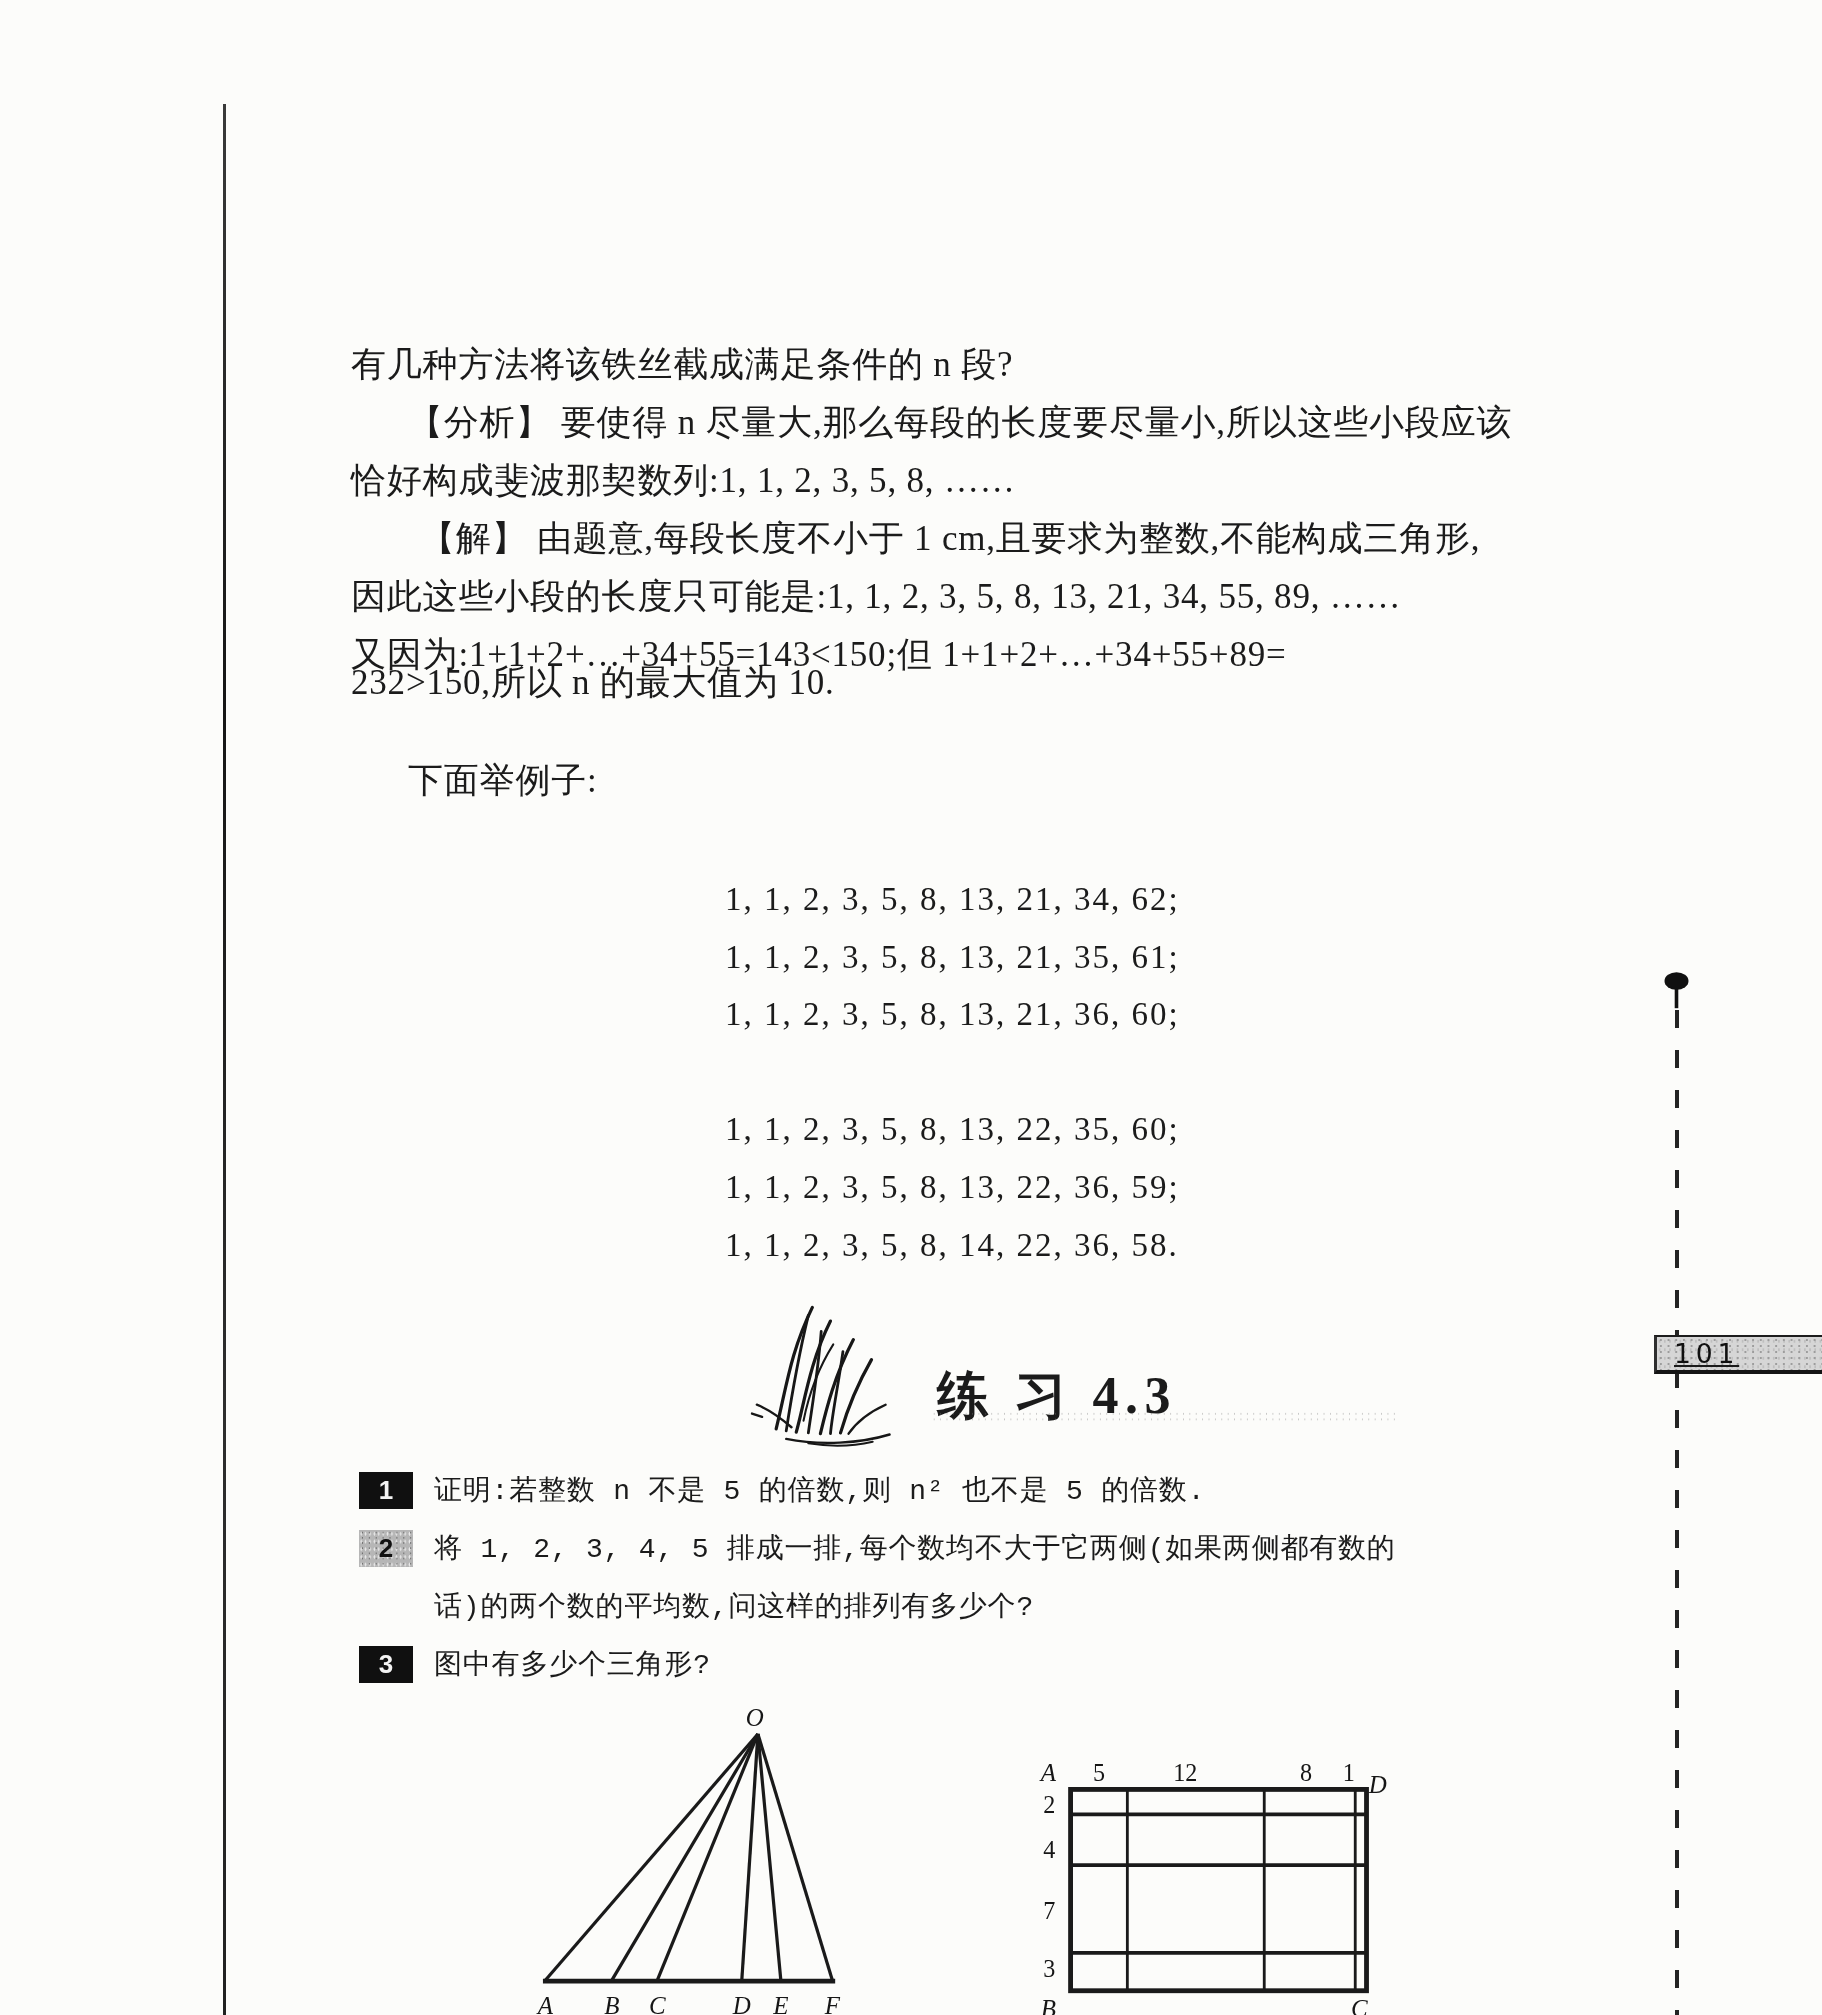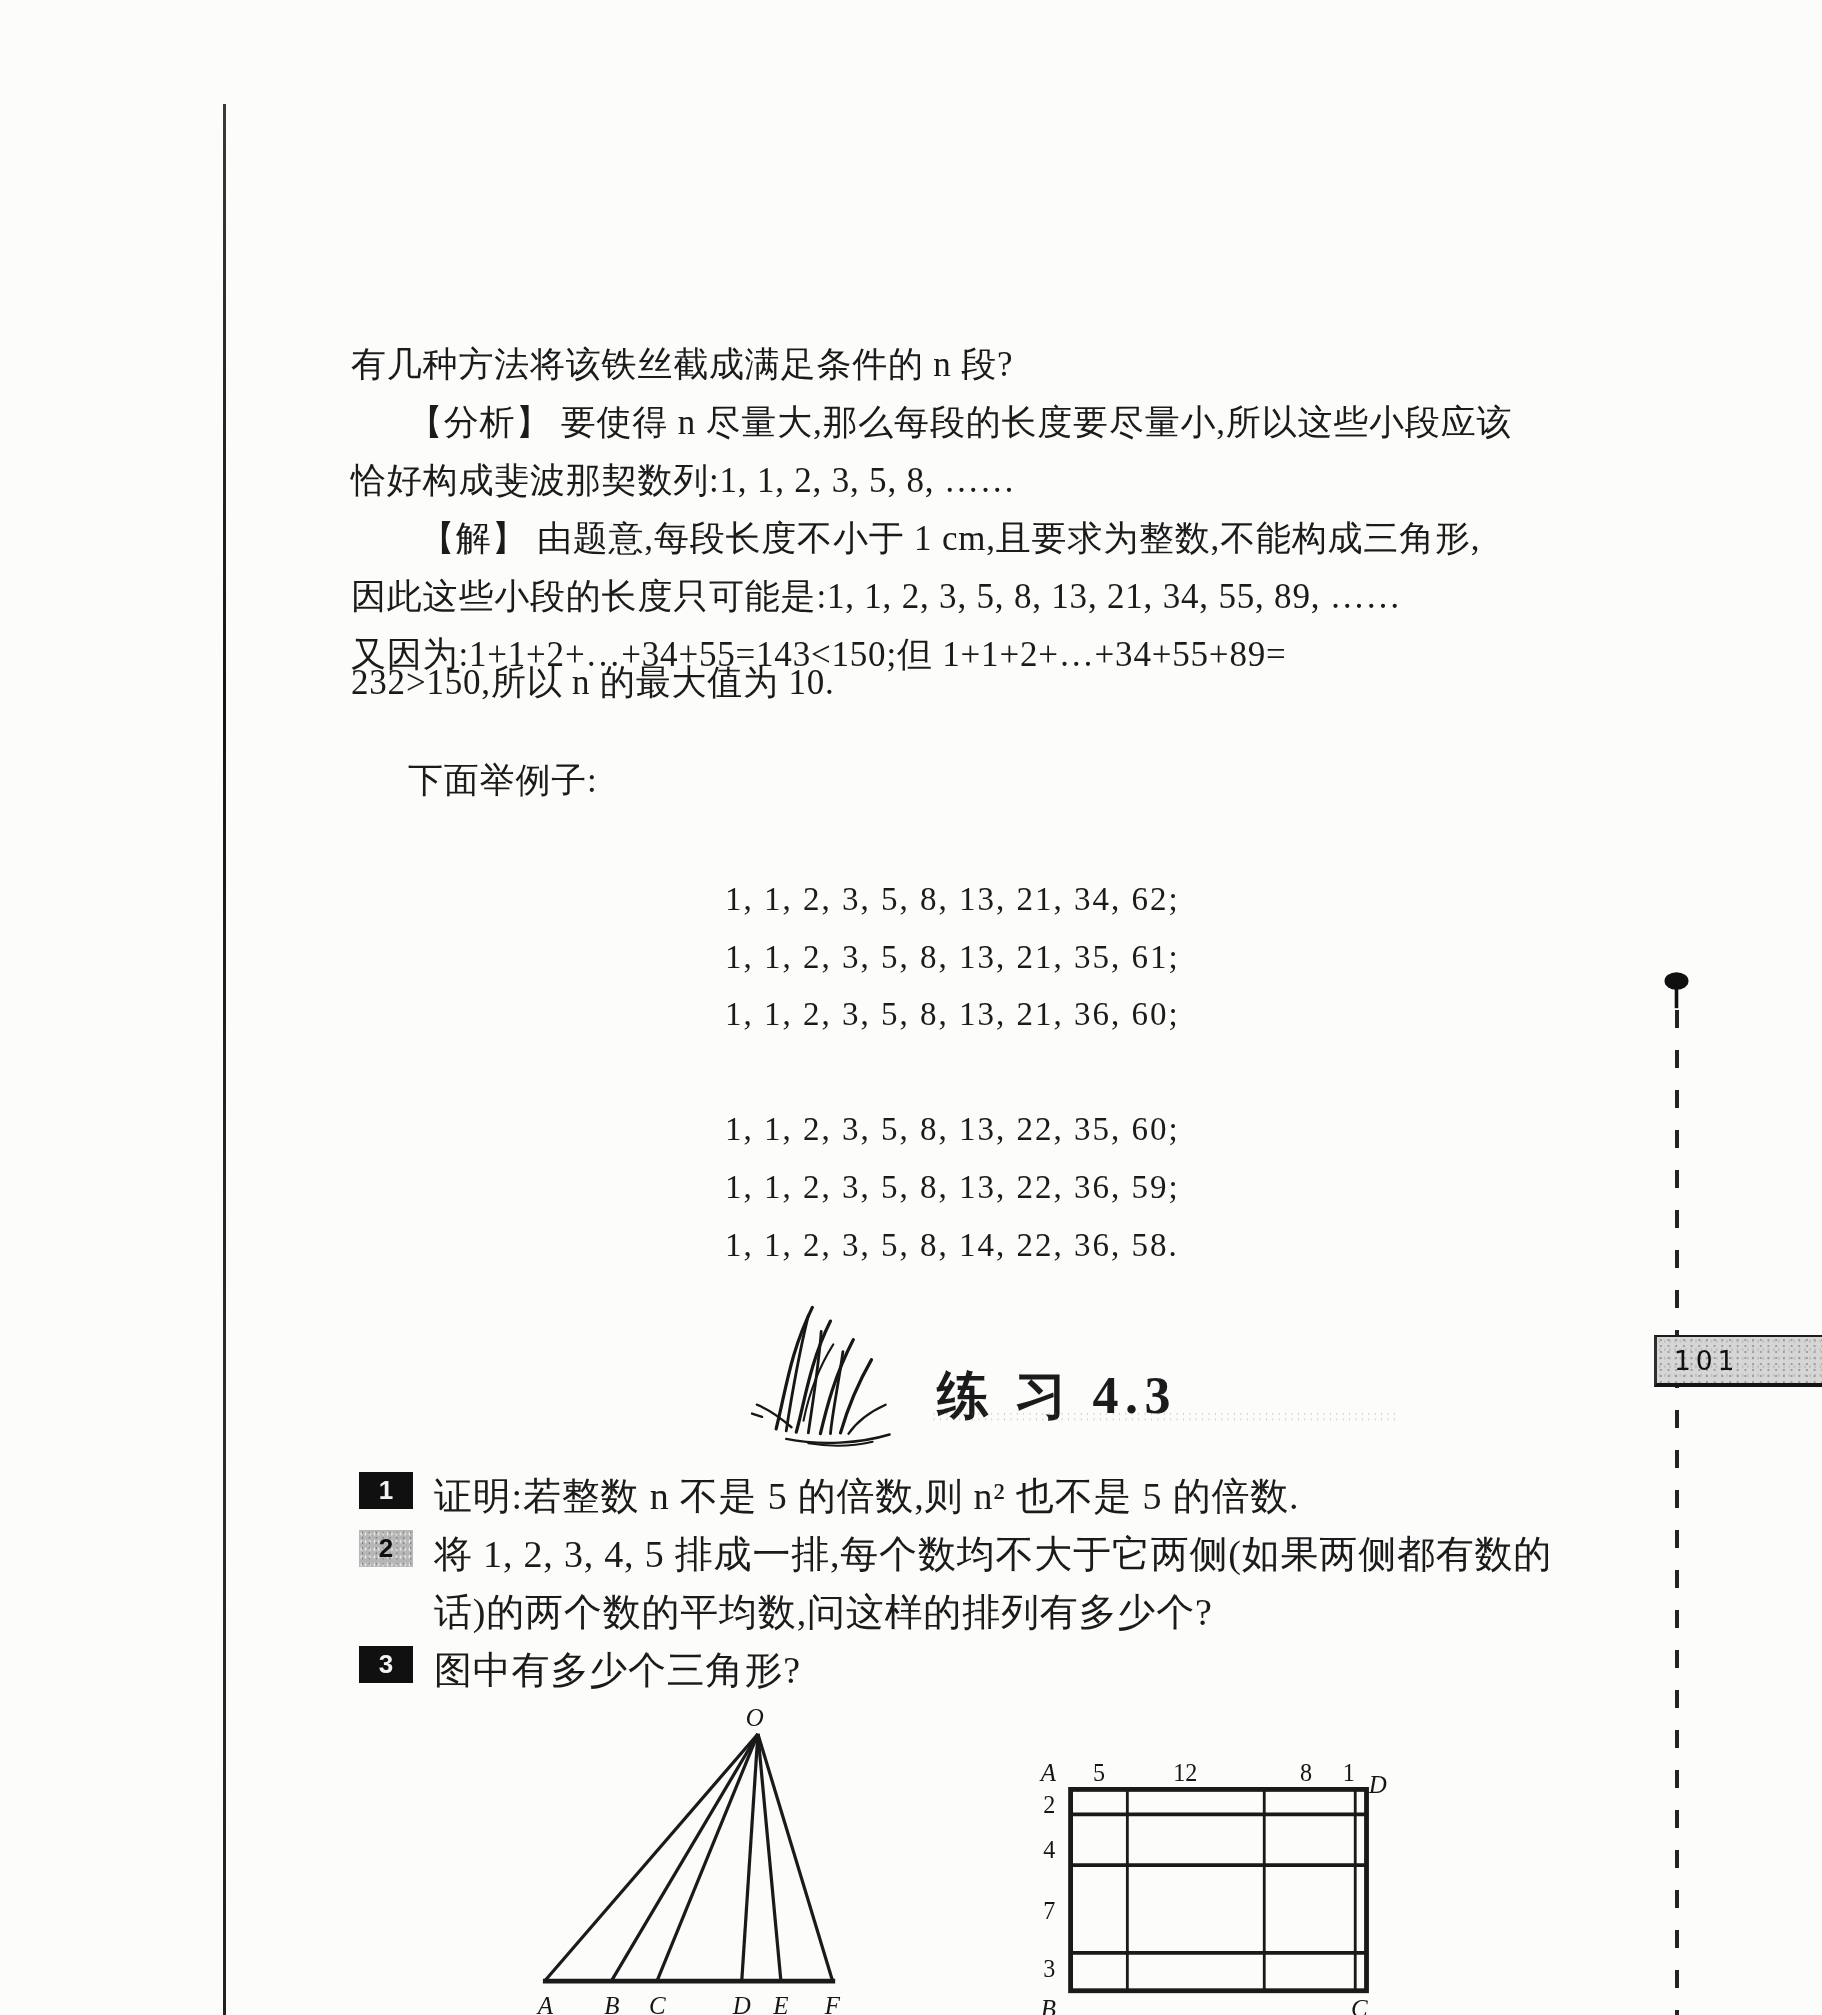--- a/index.html
+++ b/index.html
@@ -7,21 +7,21 @@
     position:relative;
     width:1823px;height:2643px;
     background:#fcfcfa;
     font-family:"Liberation Serif","DejaVu Serif",serif;
     color:#1b1b1b;
     overflow:hidden;
   }
   .t{position:absolute;white-space:nowrap;}
   .body-line{font-size:35px;line-height:1.1;letter-spacing:0.8px;}
   .seq-line{font-size:33px;letter-spacing:2px;margin-left:48px;}
-  .prob-line{font-size:38px;letter-spacing:0.8px;}
+  .prob-line{font-size:28px;letter-spacing:0.8px;font-family:Liberation Mono, monospace;}
   .title{font-size:52px;font-weight:bold;letter-spacing:6.4px;}
   .spine{
     position:absolute;left:223px;top:104px;width:3.2px;height:2378px;
     background:linear-gradient(to bottom,#3a3a3a,#161616 25%,#2e2e2e 55%,#1f1f1f 85%,#444);
   }
   .badge{
     position:absolute;left:359px;width:54px;height:37px;
     display:flex;align-items:center;justify-content:center;
     font-family:"Liberation Sans","DejaVu Sans",sans-serif;
     font-weight:bold;font-size:26px;
@@ -36,30 +36,30 @@
   .title-dots{
     position:absolute;left:931px;top:1411px;width:467px;height:11.3px;
     background-image:radial-gradient(#777 0.8px,transparent 1px);
     background-size:6.4px 5.6px;opacity:.4;
   }
   .dash-rail{
     position:absolute;left:1675px;top:1010px;width:3.6px;height:1328px;
     background:repeating-linear-gradient(to bottom,#232323 0 17.7px,transparent 17.7px 40px);
   }
   .p101{
-    position:absolute;left:1654px;top:1335px;width:169px;height:52px;
+    position:absolute;left:1654px;top:1335px;width:169px;height:39px;
     box-sizing:border-box;
     background-color:#d6d6d6;
     background-image:radial-gradient(#9c9c9c 0.8px,transparent 1px),
                      radial-gradient(#bfbfbf 0.8px,transparent 1px);
     background-size:7.7px 6px,5.2px 8.5px;
     border-top:2.8px solid #1c1c1c;
     border-bottom:4.4px solid #141414;
     border-left:3.6px solid #2e2e2e;
-    display:flex;align-items:center;
+    display:flex;align-items:center;text-decoration:underline;
   }
   .p101 span{
     font-family:"DejaVu Sans","Liberation Sans",sans-serif;
     font-size:26.6px;letter-spacing:4.8px;color:#101010;padding-left:17px;
   }
   svg{position:absolute;overflow:visible;}
   .figlab{font-family:"Liberation Serif","DejaVu Serif",serif;font-style:italic;font-size:62px;fill:#161616;}
   .fignum{font-family:"Liberation Serif","DejaVu Serif",serif;font-size:60px;fill:#161616;}
 </style>
 </head>

